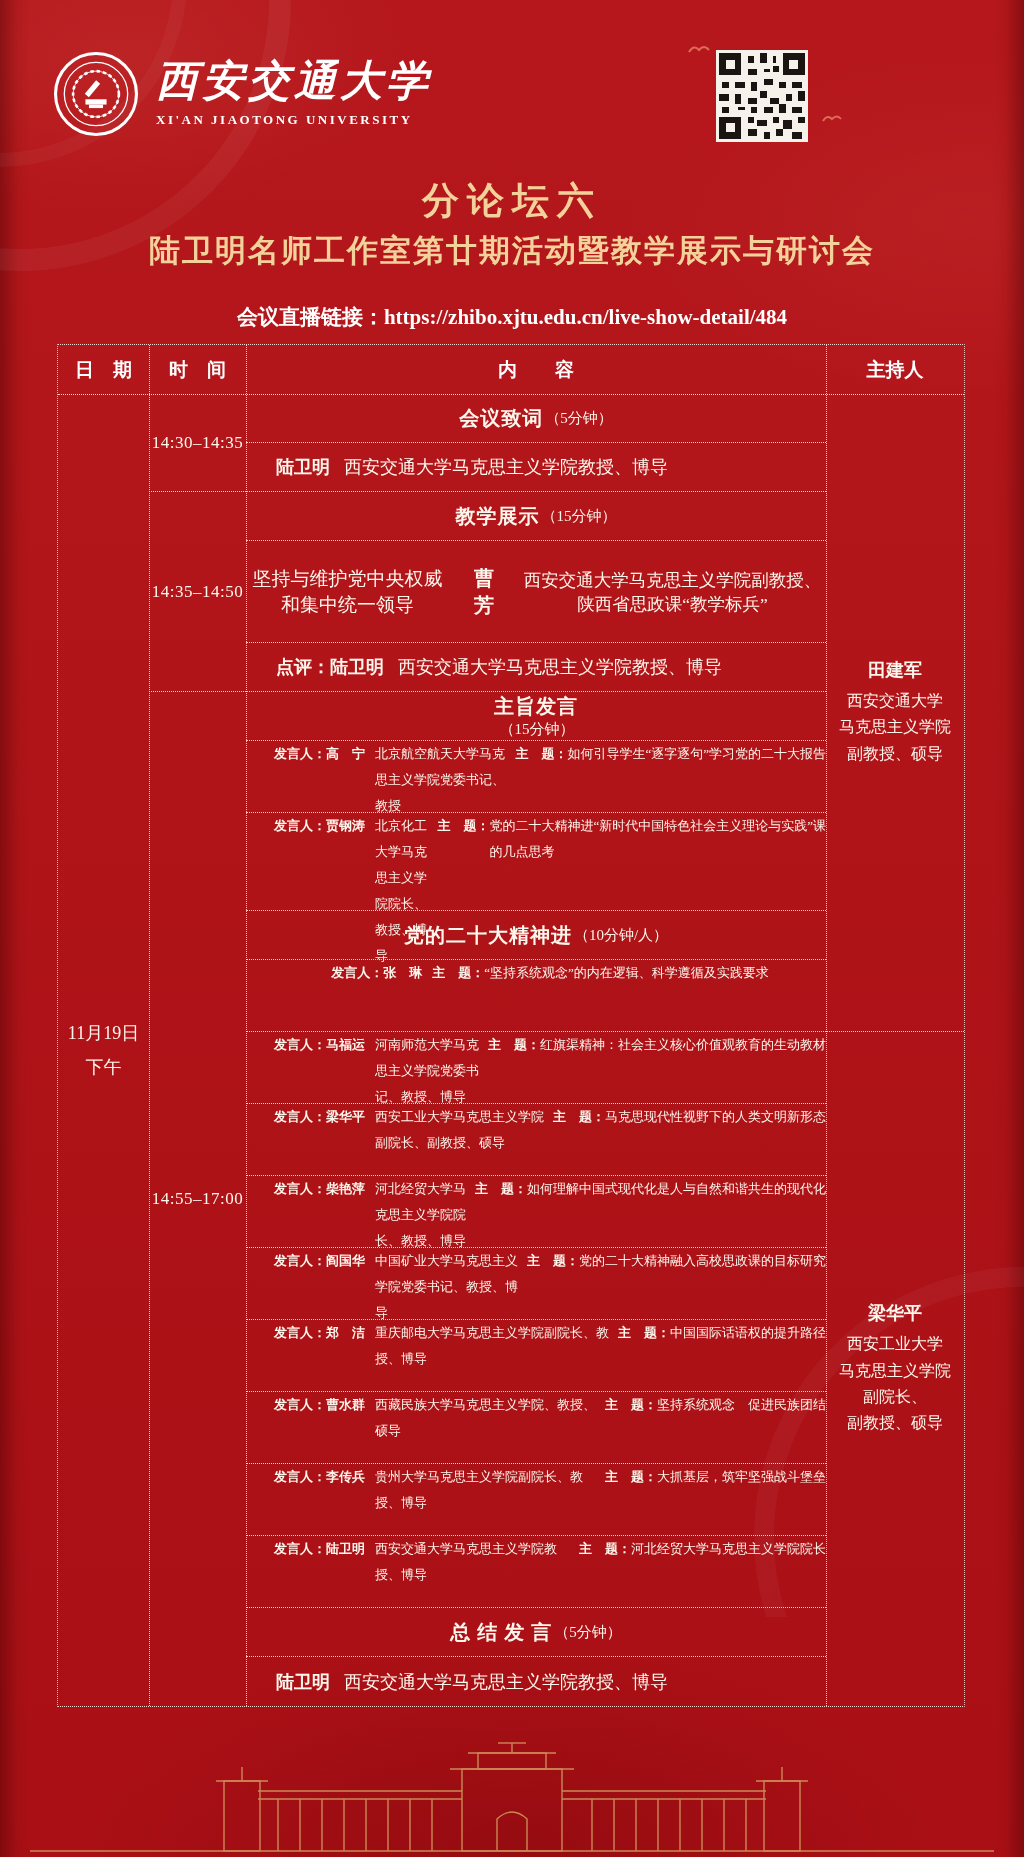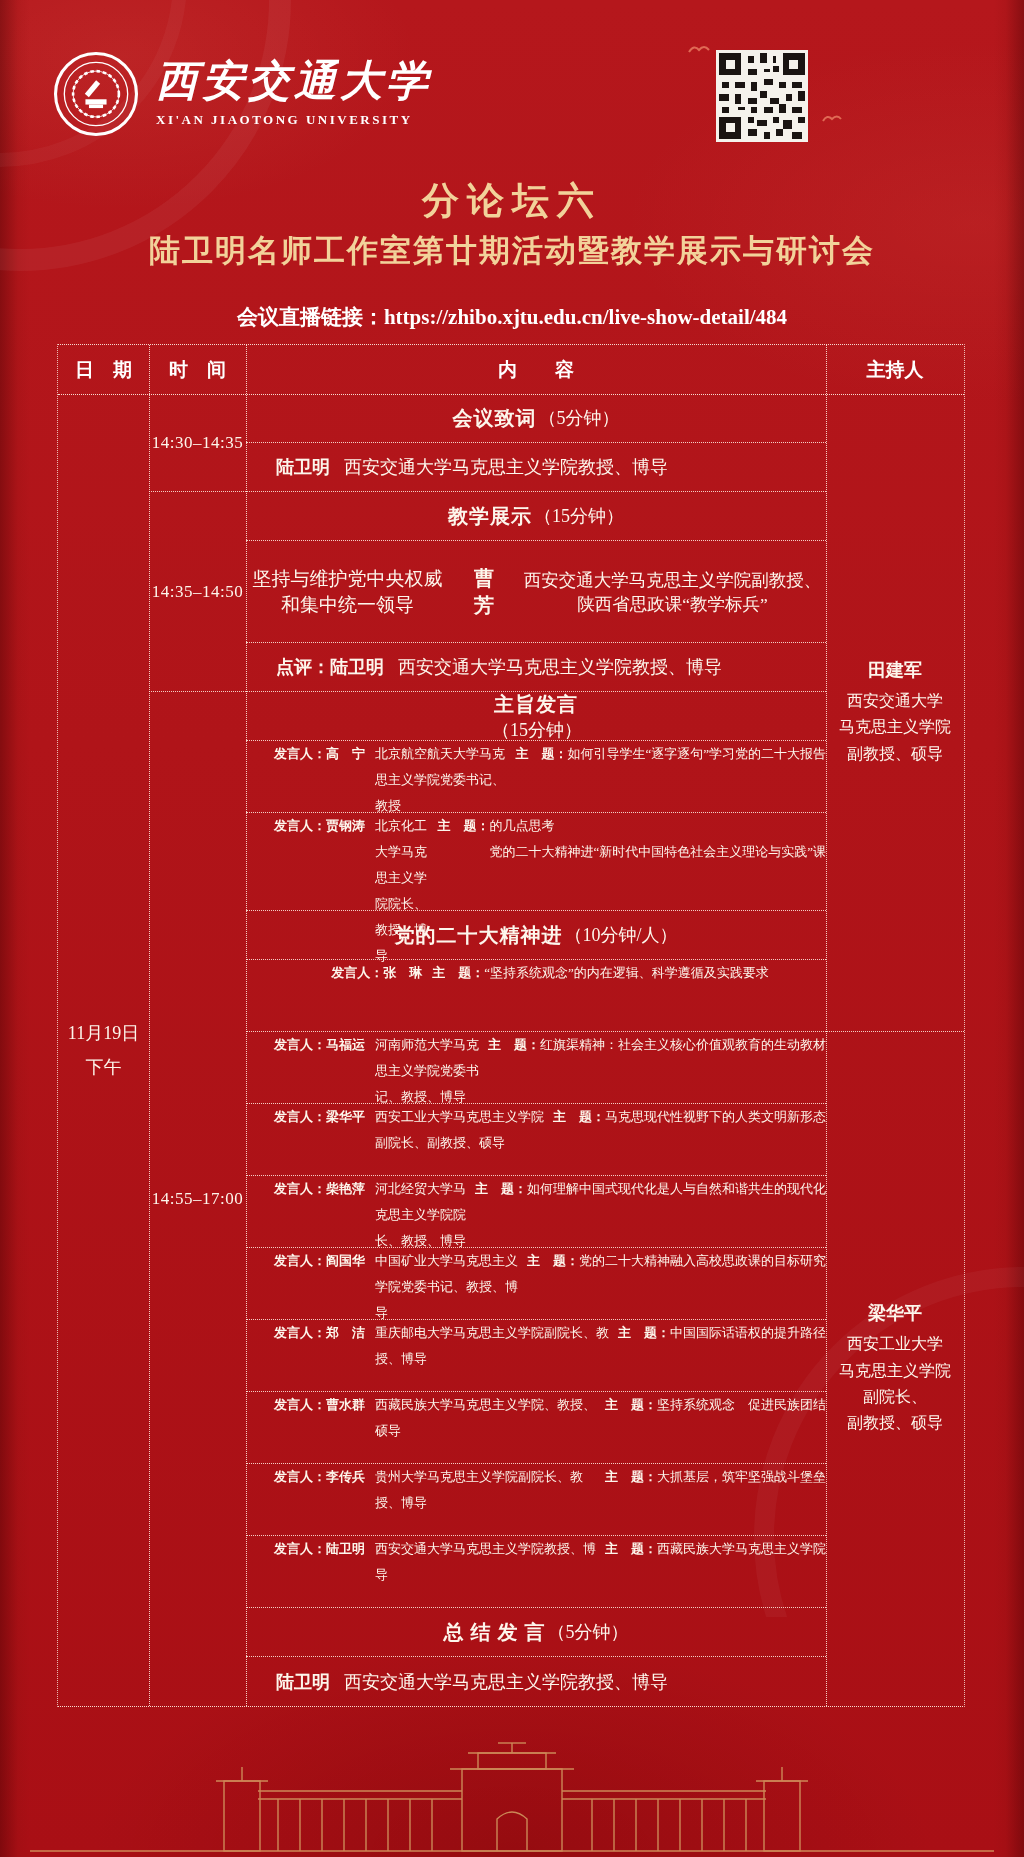--- a/index.html
+++ b/index.html
@@ -56,21 +56,21 @@
   .timecell{font-size:17px;letter-spacing:.5px;}
   .hostname{font-weight:bold;font-size:18px;margin-bottom:6px;}
   .hostline{font-size:16px;line-height:1.65;}
 
   
   .row{box-sizing:border-box;display:flex;flex-direction:row;justify-content:center;
     border-bottom:1px dotted rgba(255,240,228,.85);}
   .row:last-child{border-bottom:none;}
   .row.sec{align-items:center;flex-direction:row;}
   .sec-t{font-weight:bold;font-size:20px;letter-spacing:1px;}
-  .sec-d{font-size:18px;margin-left:2px;}
+  .sec-d{font-size:15px;margin-left:2px;}
   .row.person{padding-left:30px;flex-direction:row;align-items:center;justify-content:flex-start;font-size:18px;}
   .row.person .b{margin-right:14px;}
   .b{font-weight:bold;}
   .row.lecture{align-items:center;text-align:center;}
   .lec1{font-size:19px;}
   .lecname{font-weight:bold;font-size:20px;margin:5px 15px;}
   .lec3{font-size:17.5px;}
   .row.speaker{padding-left:28px;justify-content:center;font-size:13px;line-height:26px;}
   .spline{display:flex;align-items:flex-start;}
   .lbl{font-weight:bold;white-space:pre;}
@@ -233,22 +233,22 @@
   </div>
         <div class="row speaker" style="height: 98px;">
     <div class="spline">
       <span class="lbl">发言人：</span>
             <span class="spname">贾钢涛</span>
             <span>北京化工大学马克思主义学院院长、教授、博导</span>
     </div>
     <div class="spline">
       <span class="lbl">主　题：</span>
       <div class="topiclines">
+              <div>党的二十大精神进“新时代中国特色社会主义理论与实践”课</div>
               <div>的几点思考</div>
-              <div>党的二十大精神进“新时代中国特色社会主义理论与实践”课</div>
             </div>
     </div>
   </div>
         <div class="row sec" style="height: 49px;">
     <span class="sec-t">党的二十大精神进</span>
           <span class="sec-d">（10分钟/人）</span>
   </div>
         <div class="row speaker" style="height: 72px;">
     <div class="spline">
       <span class="lbl">发言人：</span>
@@ -354,21 +354,21 @@
   </div>
         <div class="row speaker" style="height: 72px;">
     <div class="spline">
       <span class="lbl">发言人：</span>
             <span class="spname">陆卫明</span>
             <span>西安交通大学马克思主义学院教授、博导</span>
     </div>
     <div class="spline">
       <span class="lbl">主　题：</span>
       <div class="topiclines">
-              <div>西藏民族大学马克思主义学院</div>
+              <div>河北经贸大学马克思主义学院院长</div>
             </div>
     </div>
   </div>
         <div class="row sec" style="height: 49px;">
     <span class="sec-t">总 结 发 言</span>
           <span class="sec-d">（5分钟）</span>
   </div>
         <div class="row person" style="height: 49px;">
     <span class="b">陆卫明</span>
           <span>西安交通大学马克思主义学院教授、博导</span>

